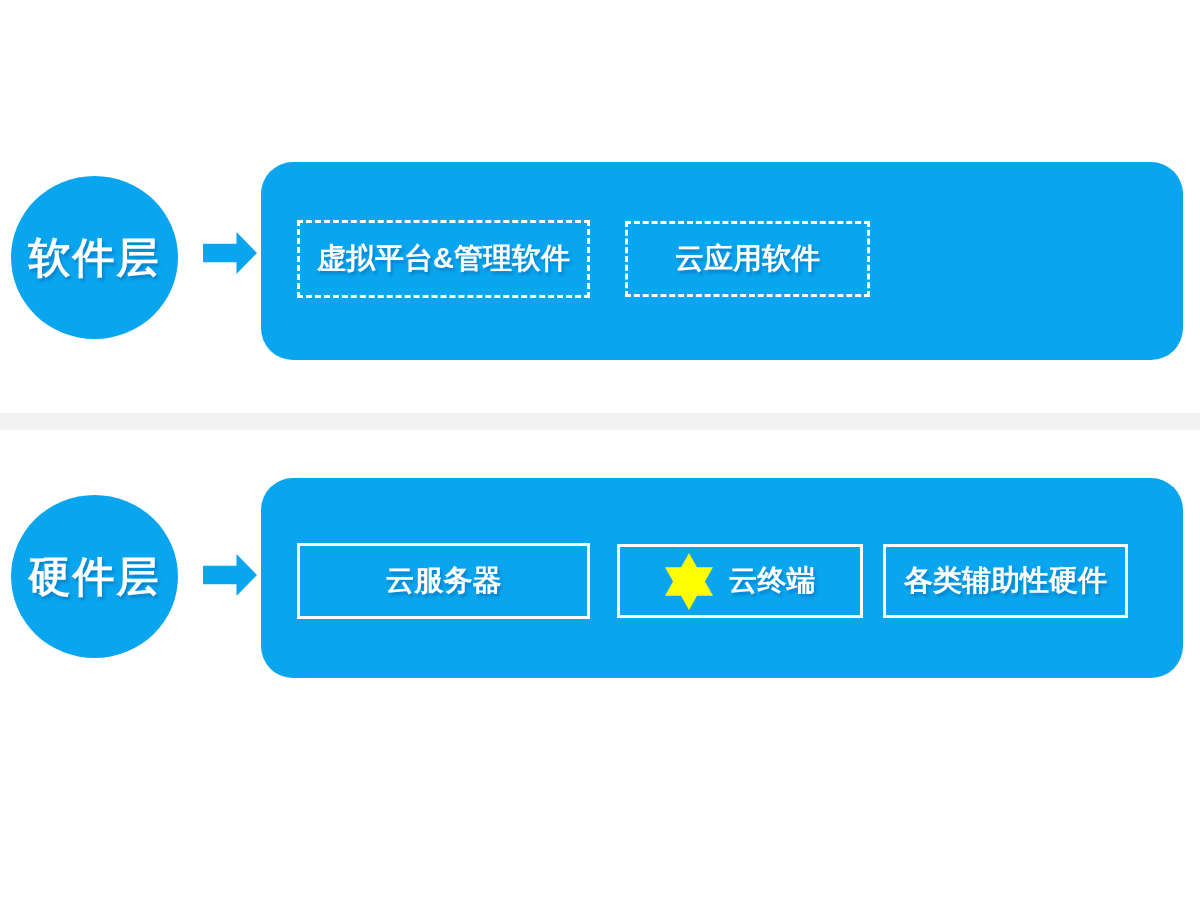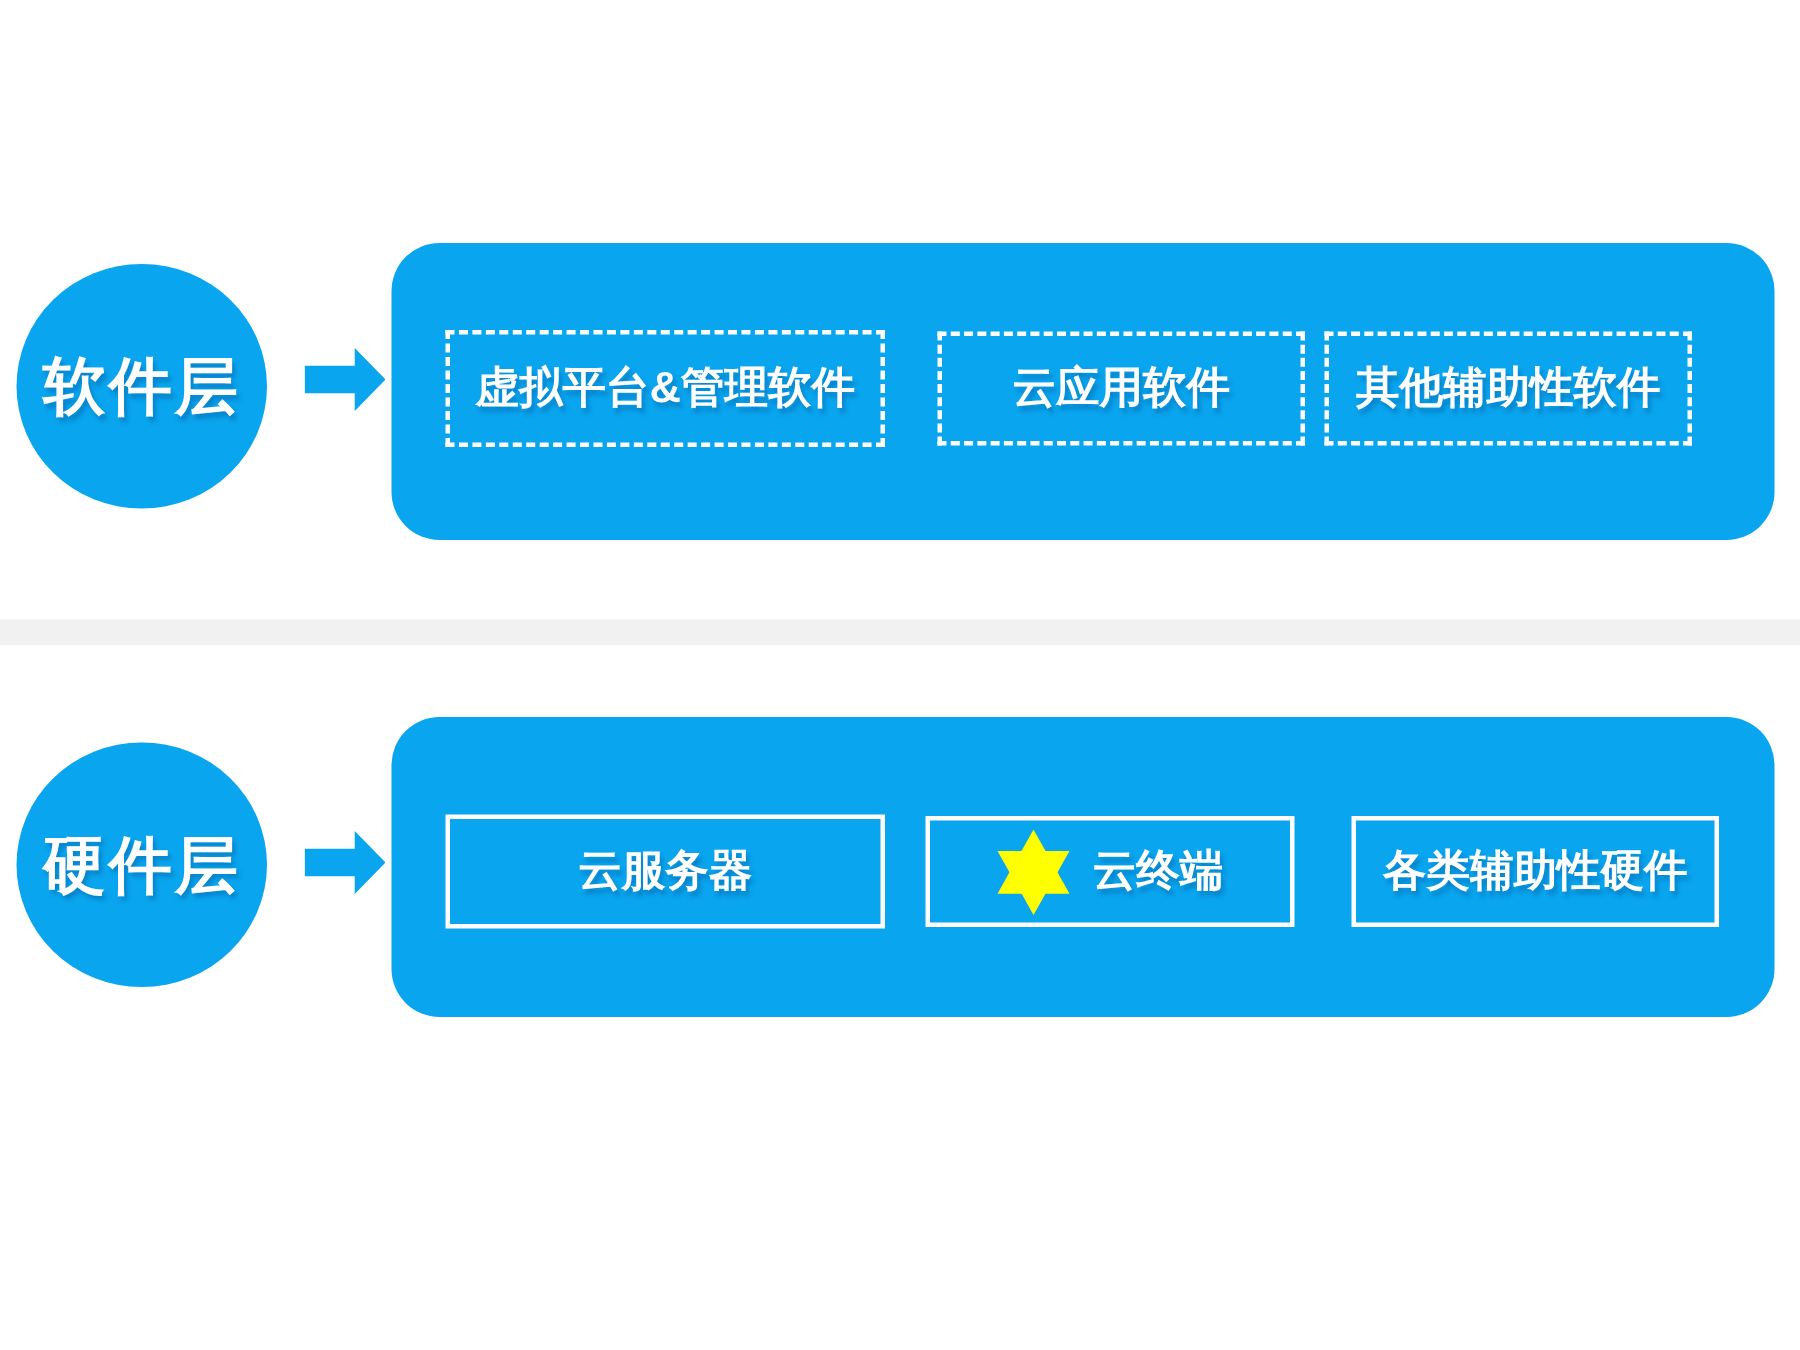--- a/index.html
+++ b/index.html
@@ -83,21 +83,21 @@
   .panel-item.solid  { border: 3px solid  #ffffff; }
 
   
   .sw-item-1 { left: 36px;  top: 58px; width: 293px; height: 78px; }
   .sw-item-2 { left: 364px; top: 59px; width: 245px; height: 76px; }
   .sw-item-3 { left: 622px; top: 59px; width: 245px; height: 76px; }
 
   
   .hw-item-1 { left: 36px;  top: 65px; width: 293px; height: 76px; }
   .hw-item-2 { left: 356px; top: 66px; width: 246px; height: 74px; }
-  .hw-item-3 { left: 622px; top: 66px; width: 245px; height: 74px; margin-left: 18px; }
+  .hw-item-3 { left: 622px; top: 66px; width: 245px; height: 74px; }
 
   .star-icon {
     width: 48px;
     height: 57px;
     flex: 0 0 auto;
     display: block;
   }
 </style>
 </head>
 <body>
@@ -112,23 +112,20 @@
 
   <div class="block-arrow arrow-software"></div>
 
   <div class="panel panel-software">
     <div class="panel-item dashed sw-item-1">
       <span>虚拟平台&amp;管理软件</span>
     </div>
     <div class="panel-item dashed sw-item-2">
       <span>云应用软件</span>
     </div>
-    <div class="panel-item dashed sw-item-3">
-      <span>其他辅助性软件</span>
-    </div>
   </div>
 
   <div class="layer-badge badge-hardware">
     <span class="badge-label">硬件层</span>
   </div>
 
   <div class="block-arrow arrow-hardware"></div>
 
   <div class="panel panel-hardware">
     <div class="panel-item solid hw-item-1">

